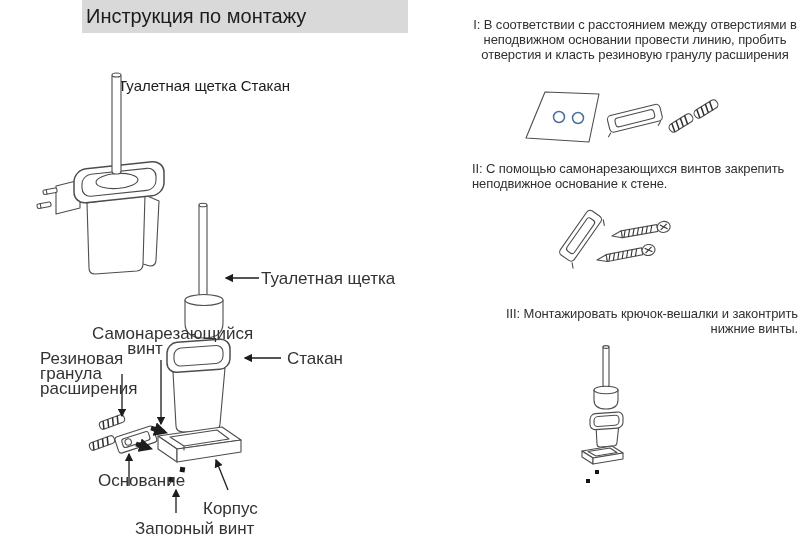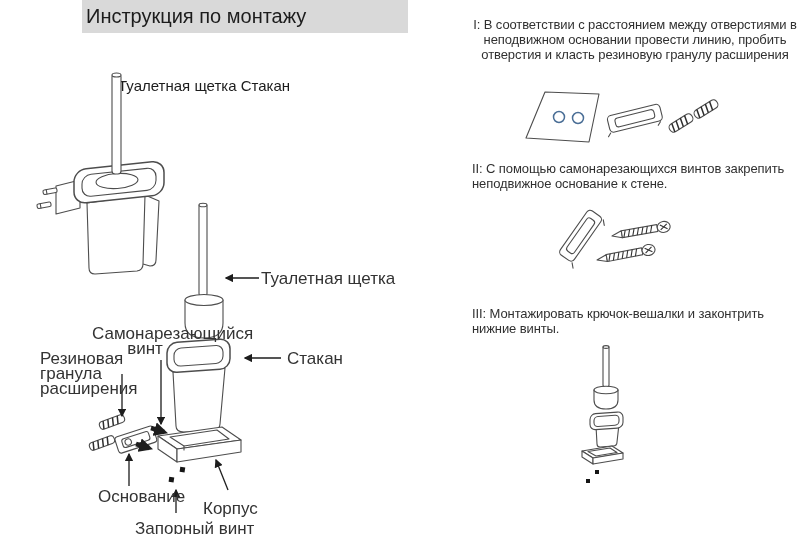--- a/index.html
+++ b/index.html
@@ -6,28 +6,28 @@
   .page{position:relative;width:800px;height:534px;background:#fff;overflow:hidden;
         font-family:"Liberation Sans",sans-serif;color:#2e2e2e;}
   .abs{position:absolute;}
   .header-bar{left:82px;top:0;width:326px;height:33px;background:var(--header-bg,#d9d9d9);
               line-height:33px;padding-left:4px;box-sizing:border-box;
               font-size:20px;color:#1c1c1c;}
   .subtitle{left:118px;top:49px;font-size:15px;color:#1c1c1c;margin-top:28px;}
   .step{font-size:13px;line-height:15px;color:#303030;letter-spacing:-0.1px;}
   .step-1{left:470px;top:17px;width:330px;text-align:center;}
   .step-2{left:472px;top:161px;width:326px;}
-  .step-3{left:472px;top:306px;width:326px;}
+  .step-3{left:472px;top:306px;width:326px;text-align:right;}
   .lbl{font-size:17px;line-height:15px;color:#333;white-space:nowrap;}
   .lbl.wrap{white-space:normal;}
   .lbl-brush{left:261px;top:271px;}
   .lbl-cup{left:287px;top:351px;}
   .lbl-screw{left:92px;top:326px;width:106px;text-align:center;}
   .lbl-granule{left:40px;top:351px;width:114px;}
-  .lbl-base{left:98px;top:489px;}
+  .lbl-base{left:98px;top:473px;}
   .lbl-body{left:203px;top:491px;margin-top:10px;}
   .lbl-lock{left:135px;top:521px;}
   svg{display:block;}
   .ln{fill:none;stroke:#4d4d4d;stroke-width:1.1;stroke-linejoin:round;stroke-linecap:round;}
   .lnf{fill:#ffffff;stroke:#4d4d4d;stroke-width:1.1;stroke-linejoin:round;stroke-linecap:round;}
   .bold-ln{stroke-width:1.5;}
   .arrow{stroke:#1d1d1d;stroke-width:1.3;fill:none;}
   .arrow-thick{stroke:#1d1d1d;stroke-width:4.5;fill:none;}
   .hatch{stroke:#2e2e2e;stroke-width:1.5;fill:none;}
   .slot{stroke:#333;stroke-width:1.1;fill:none;}

